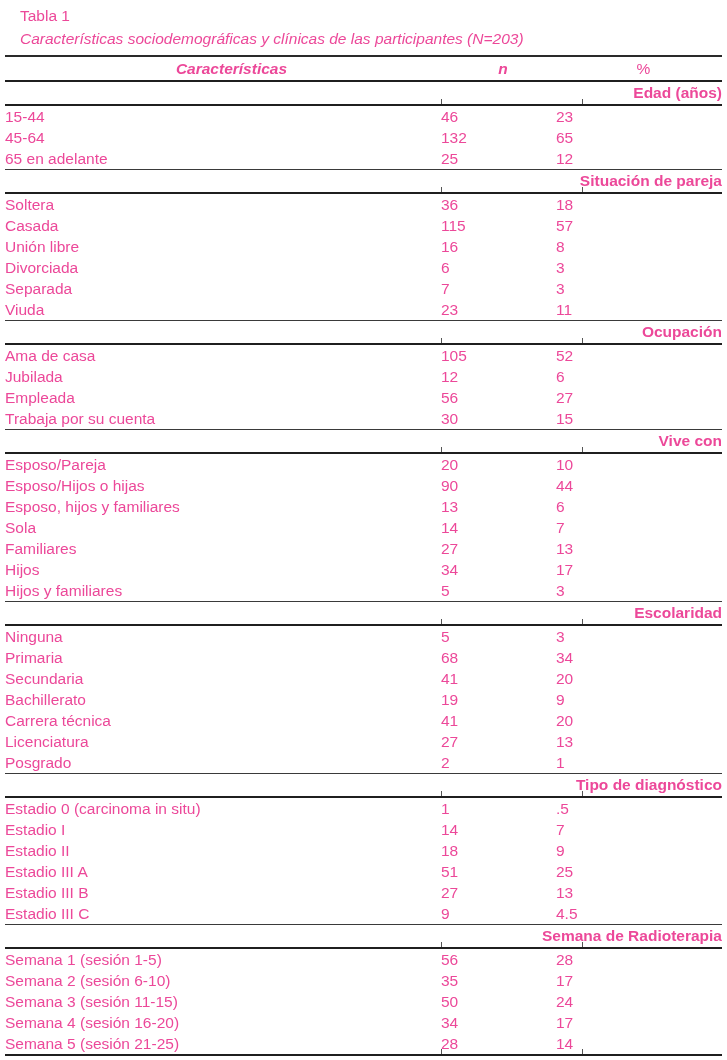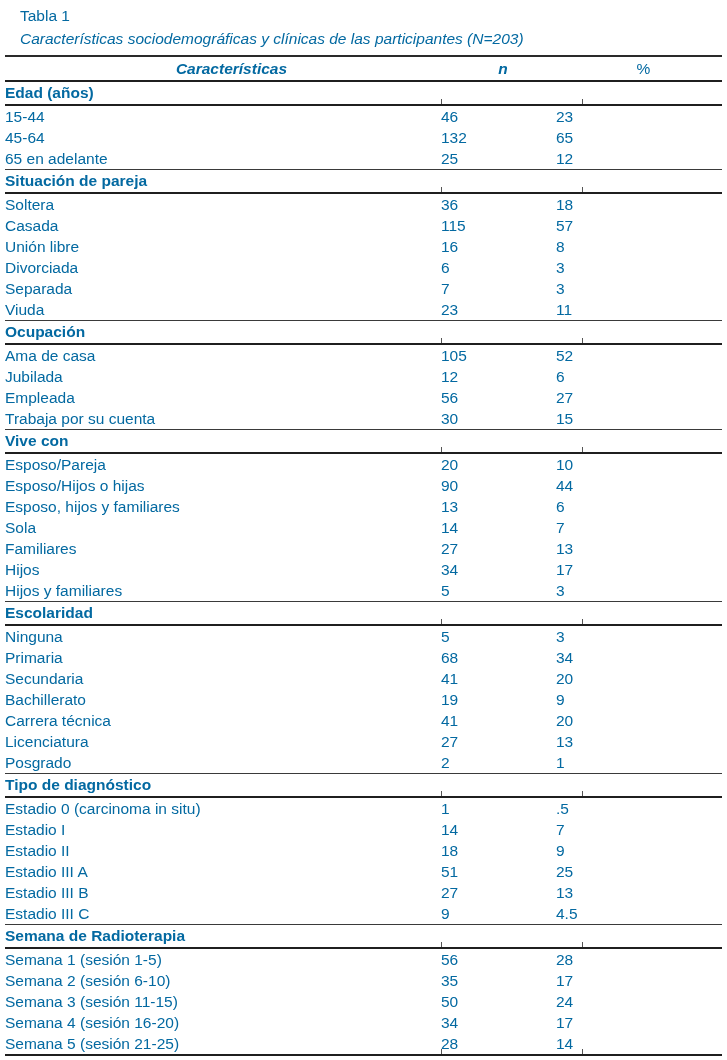--- a/index.html
+++ b/index.html
@@ -5,21 +5,21 @@
   html, body {
     margin: 0;
     padding: 0;
     background: #ffffff;
   }
   .page {
     position: relative;
     width: 727px;
     height: 1060px;
     background: #ffffff;
-    color: #0369a1;
+    color: #ec4899;
     font-family: "Liberation Sans", "DejaVu Sans", sans-serif;
     font-size: 15.5px;
     overflow: hidden;
     box-sizing: border-box;
     padding-top: 7px;
   }
   .table-label {
     margin: 0 0 5px 20px;
     line-height: 18px;
   }
@@ -50,21 +50,21 @@
     font-style: italic;
     padding: 0;
   }
   thead th.h-label { padding-left: 17px; }
   thead th.h-n     { padding-left: 9px; }
   thead th.h-pct   { padding-left: 9px; font-style: normal; font-weight: normal; }
 
   td.section-cell {
     position: relative;
     height: 22px;
-    text-align: left;
+    text-align: right;
     vertical-align: middle;
     font-weight: bold;
     border-top: 1px solid #3a3a3a;
     border-bottom: 2px solid #1f1f1f;
     padding: 0;
   }
   
   td.section-cell::before,
   tr.final-row td.cell-label::before {
     content: "";

